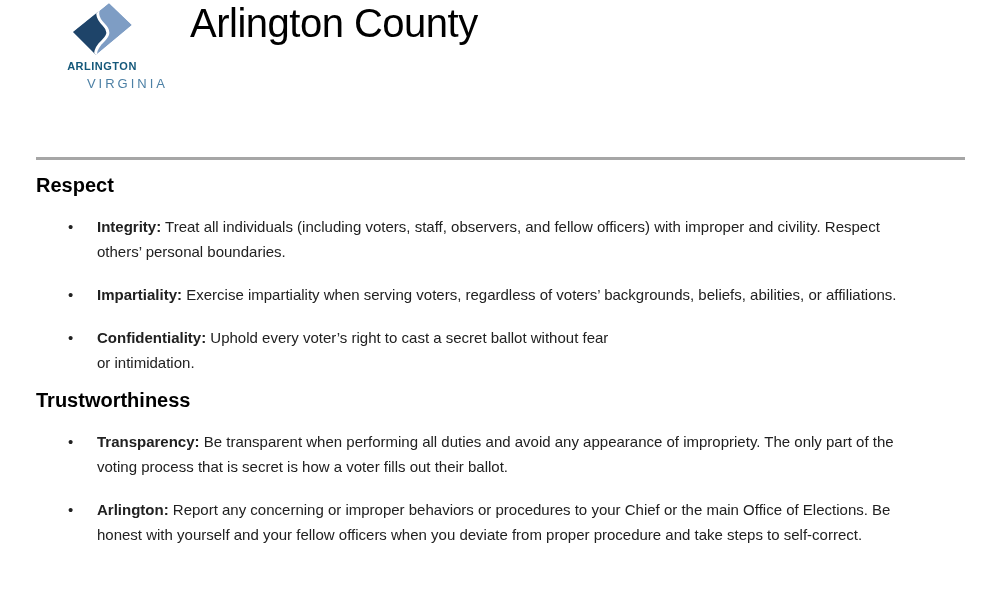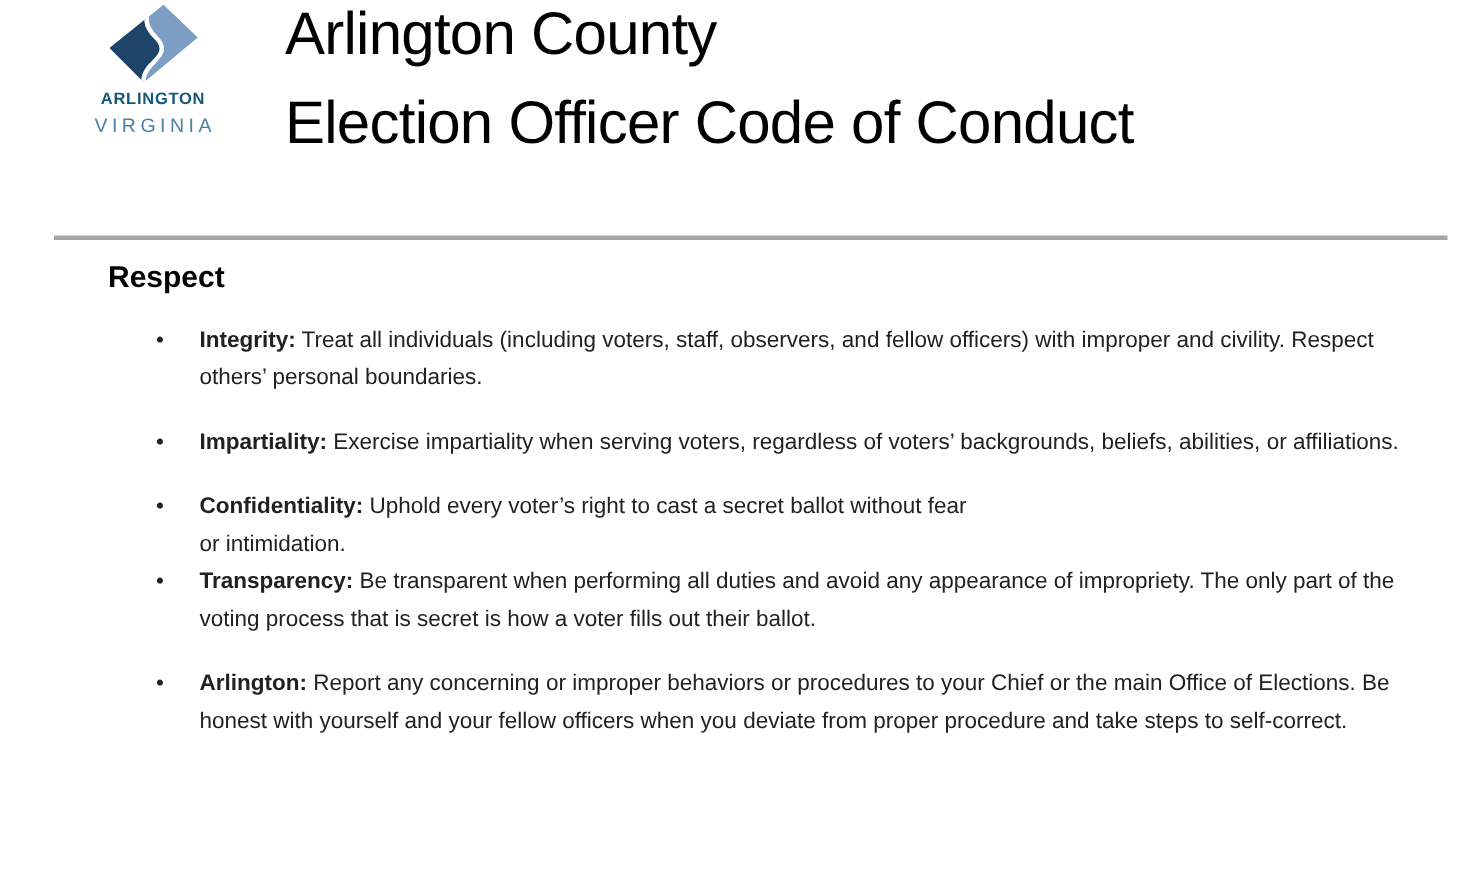--- a/index.html
+++ b/index.html
@@ -16,37 +16,37 @@
     position: absolute; left: 36px; top: 2px; width: 132px;
     text-align: center;
   }
   .logo svg { width: 62px; height: 54px; display: block; margin: 0 auto; }
   .logo-name {
     font-size: 11px; font-weight: 700; letter-spacing: 0.5px;
     color: var(--name_color, #14587a); line-height: 19px; margin-top: 1px;
   }
   .logo-state {
     font-size: 13px; letter-spacing: 3px; padding-left: 3px;
-    color: var(--state_color, #4d80a5); line-height: 15px;
+    color: var(--state_color, #4d80a5); line-height: 15px; text-align: right;
   }
   .doc-title {
     position: absolute; left: 190px; top: -6px;
     font-size: 40px; line-height: 59px; letter-spacing: -0.5px;
     color: var(--title_color, #000);
   }
 
   
   .rule {
     position: absolute; left: 36px; top: 157px;
     width: 929px; height: 3px;
     background: var(--rule_color, #a6a6a6);
   }
 
   
-  .content { position: absolute; left: 36px; top: 172px; width: 912px; margin-left: 36px; }
+  .content { position: absolute; left: 36px; top: 172px; width: 912px; }
   .section-heading {
     font-size: 20px; font-weight: 700; color: #000;
     line-height: 26px; margin: 0 0 16px 0;
   }
   .section-heading + .bullets { margin-top: 0; }
   .bullets {
     list-style: none; margin: 0; padding: 0; width: 872px;
   }
   .bullets + .section-heading { margin-top: 12px; }
   .bullet-item {
@@ -81,30 +81,30 @@
       <path class="diamond-dark" d="M31,-2 C 25,10 25,15 33,23 C 41,31 35,36 29,42 C 25,47 24,50 25,56 L -4,56 L -4,-2 Z"></path>
       <path class="diamond-curve" d="M31,-2 C 25,10 25,15 33,23 C 41,31 35,36 29,42 C 25,47 24,50 25,56"></path>
     </g>
   </svg>
   <div class="logo-name">ARLINGTON</div>
   <div class="logo-state">VIRGINIA</div>
 </div>
 
 <div class="doc-title">
   <div>Arlington County</div>
-  <div>Election Officer Code of Conduct</div>
 </div>
 
 <div class="rule"></div>
 
 <div class="content">
     <h2 class="section-heading">Respect</h2>
     <ul class="bullets">
       <li class="bullet-item"><span class="bullet-marker">•</span><span class="bullet-term">Integrity:</span> <span class="bullet-text">Treat all individuals (including voters, staff, observers, and fellow officers) with improper and civility. Respect others’ personal boundaries.</span></li>
       <li class="bullet-item"><span class="bullet-marker">•</span><span class="bullet-term">Impartiality:</span> <span class="bullet-text">Exercise impartiality when serving voters, regardless of voters’ backgrounds, beliefs, abilities, or affiliations.</span></li>
       <li class="bullet-item"><span class="bullet-marker">•</span><span class="bullet-term">Confidentiality:</span> <span class="bullet-text">Uphold every voter’s right to cast a secret ballot without fear
 or intimidation.</span></li>
     </ul>
+    <h2 class="section-heading">Trustworthiness</h2>
     <ul class="bullets">
       <li class="bullet-item"><span class="bullet-marker">•</span><span class="bullet-term">Transparency:</span> <span class="bullet-text">Be transparent when performing all duties and avoid any appearance of impropriety. The only part of the voting process that is secret is how a voter fills out their ballot.</span></li>
       <li class="bullet-item"><span class="bullet-marker">•</span><span class="bullet-term">Arlington:</span> <span class="bullet-text">Report any concerning or improper behaviors or procedures to your Chief or the main Office of Elections. Be honest with yourself and your fellow officers when you deviate from proper procedure and take steps to self-correct.</span></li>
     </ul>
   </div>
 
 </body></html>

